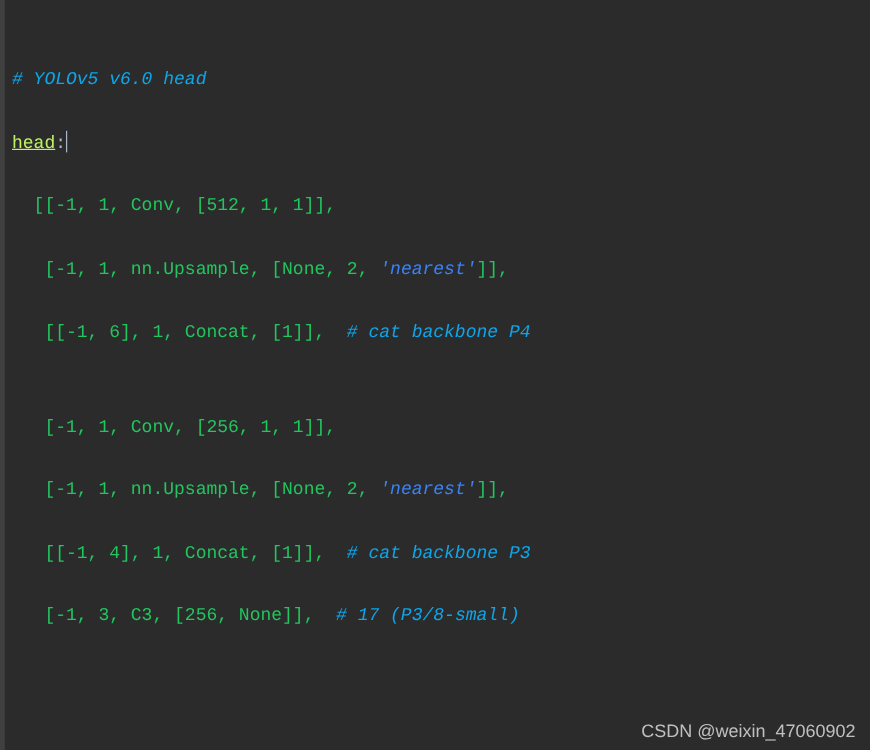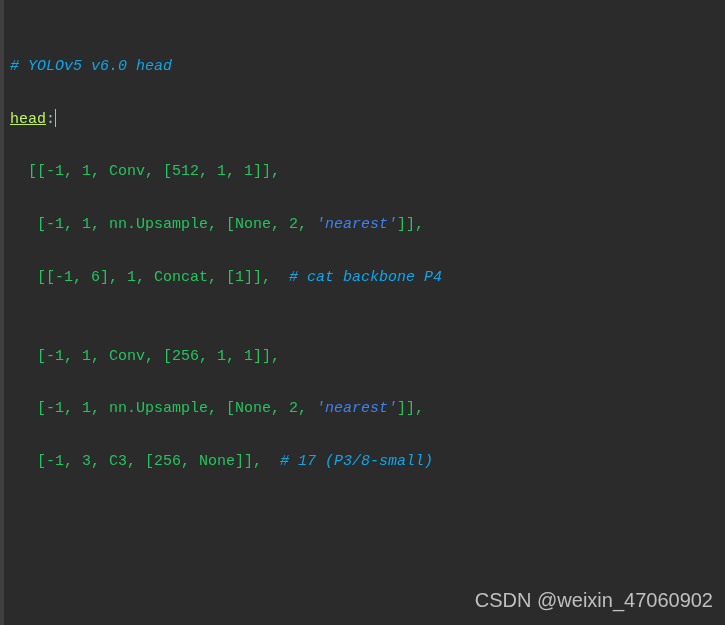--- a/index.html
+++ b/index.html
@@ -48,39 +48,40 @@
       display: inline-block;
       width: 1px;
       height: 18px;
       background: #a9b7c6;
       vertical-align: middle;
       margin-bottom: 2px;
     }
     .watermark {
       position: absolute;
       right: 12px;
-      bottom: 12px;
+      bottom: 2px;
       color: #d9d9d9;
       font-family: Arial, sans-serif;
-      font-size: 20px;
+      font-size: 15px;
       opacity: 0.85;
     }
   </style>
 </head>
 <body>
 
 <div class="code-area">
 <span class="line"><span class="comment"># YOLOv5 v6.0 head</span></span>
 <span class="line"><span class="key">head</span><span class="colon">:</span><span class="cursor"></span></span>
 <span class="line"><span class="text">  [[-1, 1, Conv, [512, 1, 1]],</span></span>
 <span class="line"><span class="text">   [-1, 1, nn.Upsample, [None, 2, </span><span class="string">'nearest'</span><span class="text">]],</span></span>
 <span class="line"><span class="text">   [[-1, 6], 1, Concat, [1]],  </span><span class="comment"># cat backbone P4</span></span>
 <span class="line"><span class="text"></span></span>
 <span class="line"><span class="text">   [-1, 1, Conv, [256, 1, 1]],</span></span>
 <span class="line"><span class="text">   [-1, 1, nn.Upsample, [None, 2, </span><span class="string">'nearest'</span><span class="text">]],</span></span>
+<span class="line"><span class="text">   [[-1, 4], 1, Concat, [1]],  </span><span class="comment"># cat backbone P3</span></span>
 <span class="line"><span class="text">   [-1, 3, C3, [256, None]],  </span><span class="comment"># 17 (P3/8-small)</span></span>
 <span class="line"><span class="text"></span></span>
 
 
 
 <span class="line"><span class="text"></span></span>
 
 
 
 <span class="line"><span class="text"></span></span>

